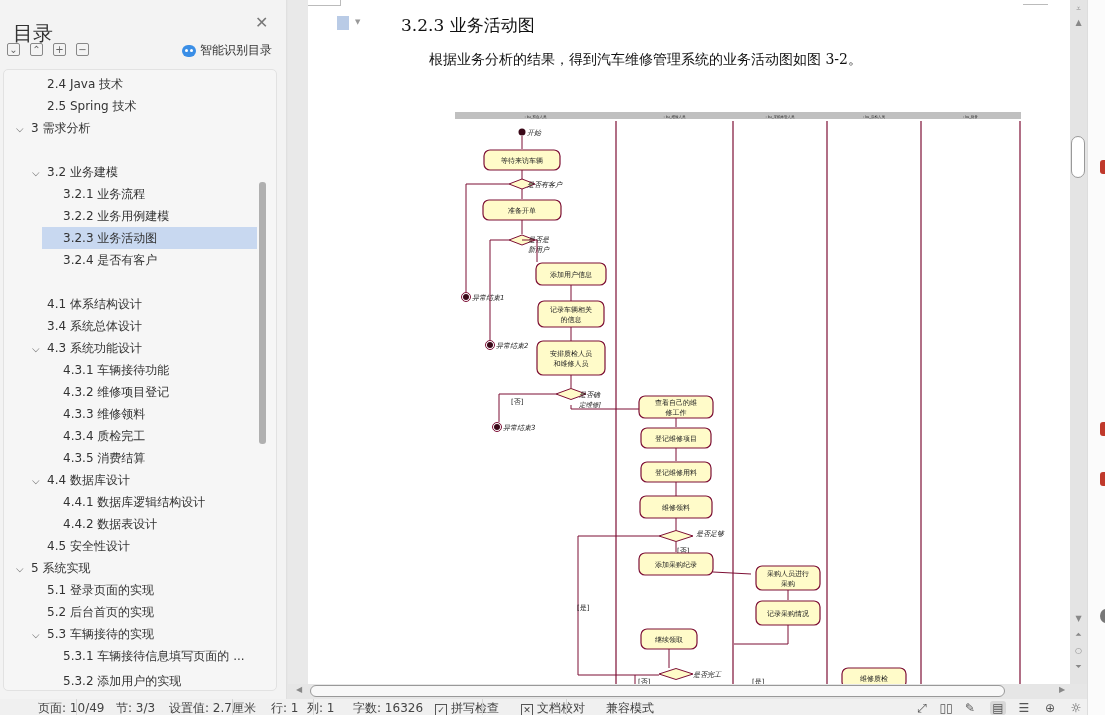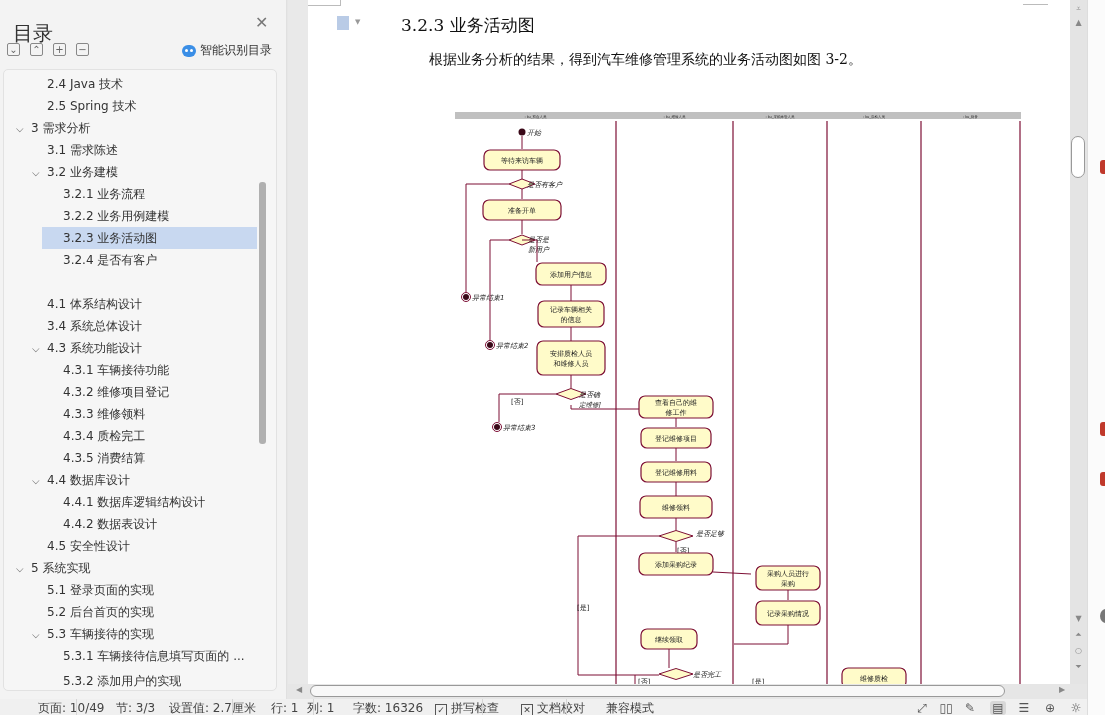--- a/index.html
+++ b/index.html
@@ -73,21 +73,20 @@
       <div class="sb-tool">−</div>
     </div>
     <div class="sb-smart">
       <span class="smart-dot"></span>
       <span>智能识别目录</span>
     </div>
     <div class="toc-box" id="toc-box">
         <div class="toc-item" style="top: 3px; padding-left: 43px;"><span>2.4 Java 技术</span></div>
         <div class="toc-item" style="top: 25px; padding-left: 43px;"><span>2.5 Spring 技术</span></div>
         <div class="toc-item" style="top: 47px; padding-left: 12px;"><span class="toc-chev">⌵</span><span style="display: inline-block; width: 3px;"></span><span>3  需求分析</span></div>
-        <div class="toc-item" style="top: 69px; padding-left: 43px;"><span>3.1  需求陈述</span></div>
         <div class="toc-item" style="top: 91px; padding-left: 28px;"><span class="toc-chev">⌵</span><span style="display: inline-block; width: 3px;"></span><span>3.2  业务建模</span></div>
         <div class="toc-item" style="top: 113px; padding-left: 59px;"><span>3.2.1  业务流程</span></div>
         <div class="toc-item" style="top: 135px; padding-left: 59px;"><span>3.2.2  业务用例建模</span></div>
         <div class="toc-item sel" style="top: 157px; left: 38px; width: 215px; padding-left: 21px;"><span>3.2.3  业务活动图</span></div>
         <div class="toc-item" style="top: 179px; padding-left: 59px;"><span>3.2.4  是否有客户</span></div>
         <div class="toc-item" style="top: 223px; padding-left: 43px;"><span>4.1  体系结构设计</span></div>
         <div class="toc-item" style="top: 245px; padding-left: 43px;"><span>3.4  系统总体设计</span></div>
         <div class="toc-item" style="top: 267px; padding-left: 28px;"><span class="toc-chev">⌵</span><span style="display: inline-block; width: 3px;"></span><span>4.3  系统功能设计</span></div>
         <div class="toc-item" style="top: 289px; padding-left: 59px;"><span>4.3.1  车辆接待功能</span></div>
         <div class="toc-item" style="top: 311px; padding-left: 59px;"><span>4.3.2  维修项目登记</span></div>

